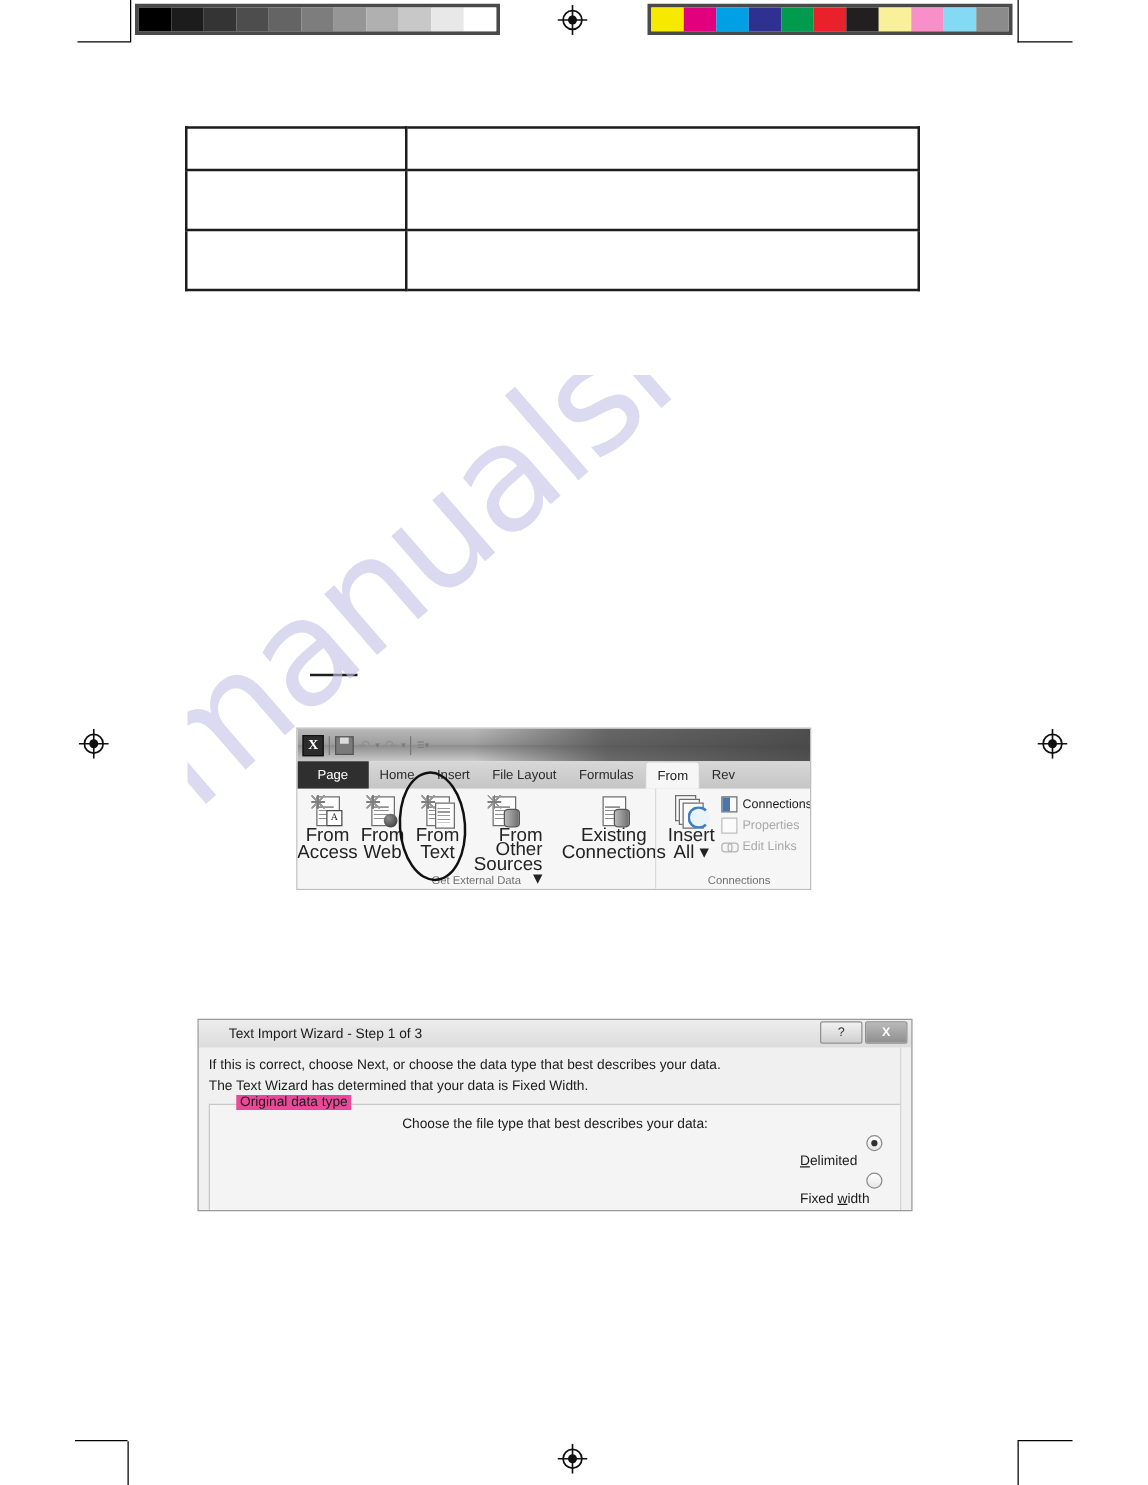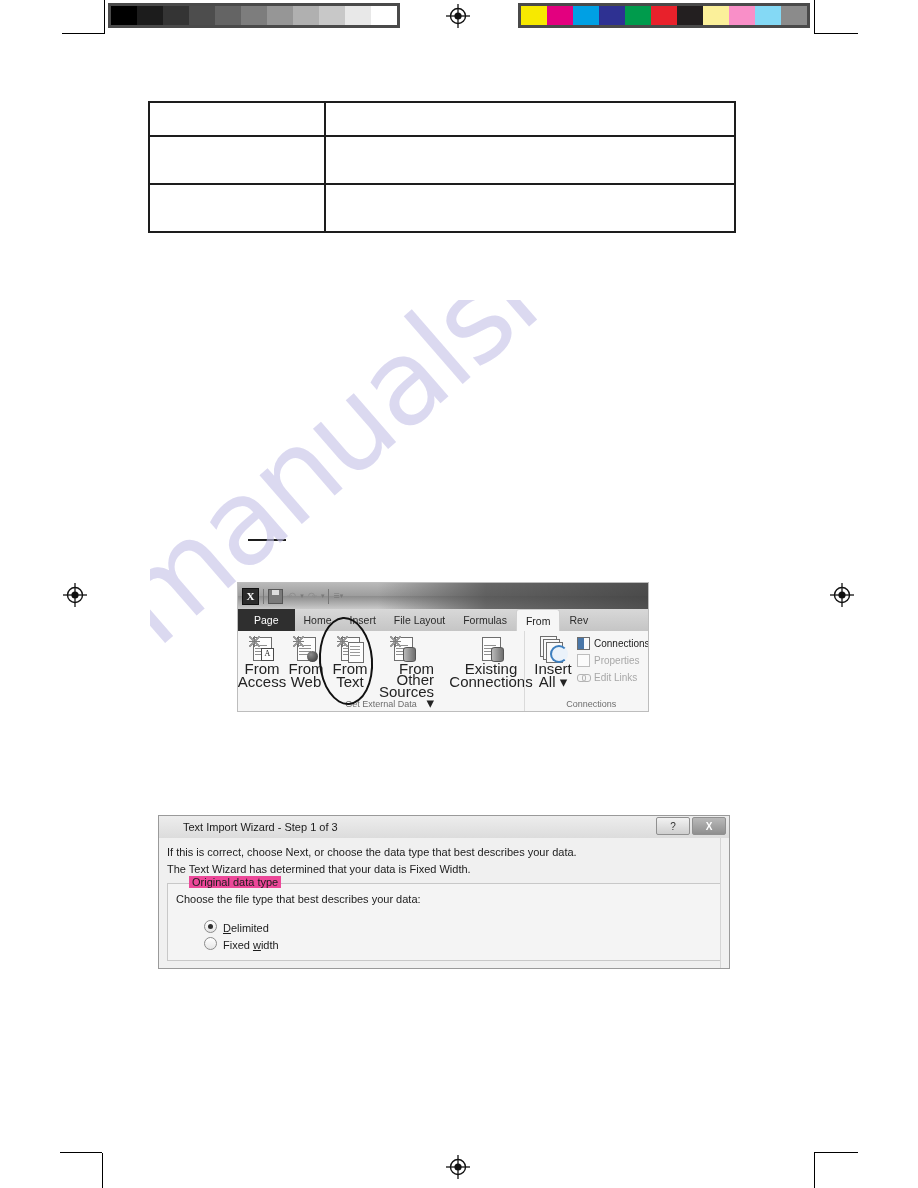--- a/index.html
+++ b/index.html
@@ -145,23 +145,23 @@
        background:linear-gradient(#f2f2f2,#cfcfcf);font-size:10px;color:#333;
        display:flex;align-items:center;justify-content:center;border-radius:2px;}
   .dlg-btns .b.close{background:linear-gradient(#b9b9b9,#8f8f8f);color:#fff;
        font-weight:bold;}
   .dlg-body{padding:6px 8px 0;}
   .dlg-line{font-size:11px;color:#1b1b1b;line-height:17px;}
   .fieldset{margin-top:5px;border:1px solid #c8c8c8;background:#f4f4f4;
        padding:4px 8px 6px;position:relative;}
   .fieldset .legend{position:absolute;top:-8px;left:21px;background:#ec4899;
        padding:0 3px;font-size:11px;color:#1b1b1b;}
-  .fs-prompt{font-size:11px;color:#1b1b1b;margin:5px 0 15px;}
-  .radio-row{display:flex;align-items:flex-start;font-size:11px;color:#1b1b1b;
-       line-height:17px;padding-left:28px;}
+  .fs-prompt{font-size:11px;color:#1b1b1b;margin:5px 0 3px;text-align:center;}
+  .radio-row{display:flex;align-items:flex-end;font-size:11px;color:#1b1b1b;
+       line-height:17px;padding-left:28px;flex-direction:column;}
   .radio{width:11px;height:11px;border-radius:50%;border:1px solid #8b8b8b;
        background:linear-gradient(#ffffff,#e6e6e6);position:relative;
        margin-right:6px;flex:0 0 11px;}
   .radio.on::after{content:"";position:absolute;left:2.5px;top:2.5px;
        width:5px;height:5px;border-radius:50%;background:#2f2f2f;}
   .radio-label{width:72px;}
   .u{text-decoration:underline;}
   .dlg-scroll{position:absolute;right:0;top:22px;width:8px;bottom:0;
        background:#f0f0f0;border-left:1px solid #d4d4d4;}
 </style>

